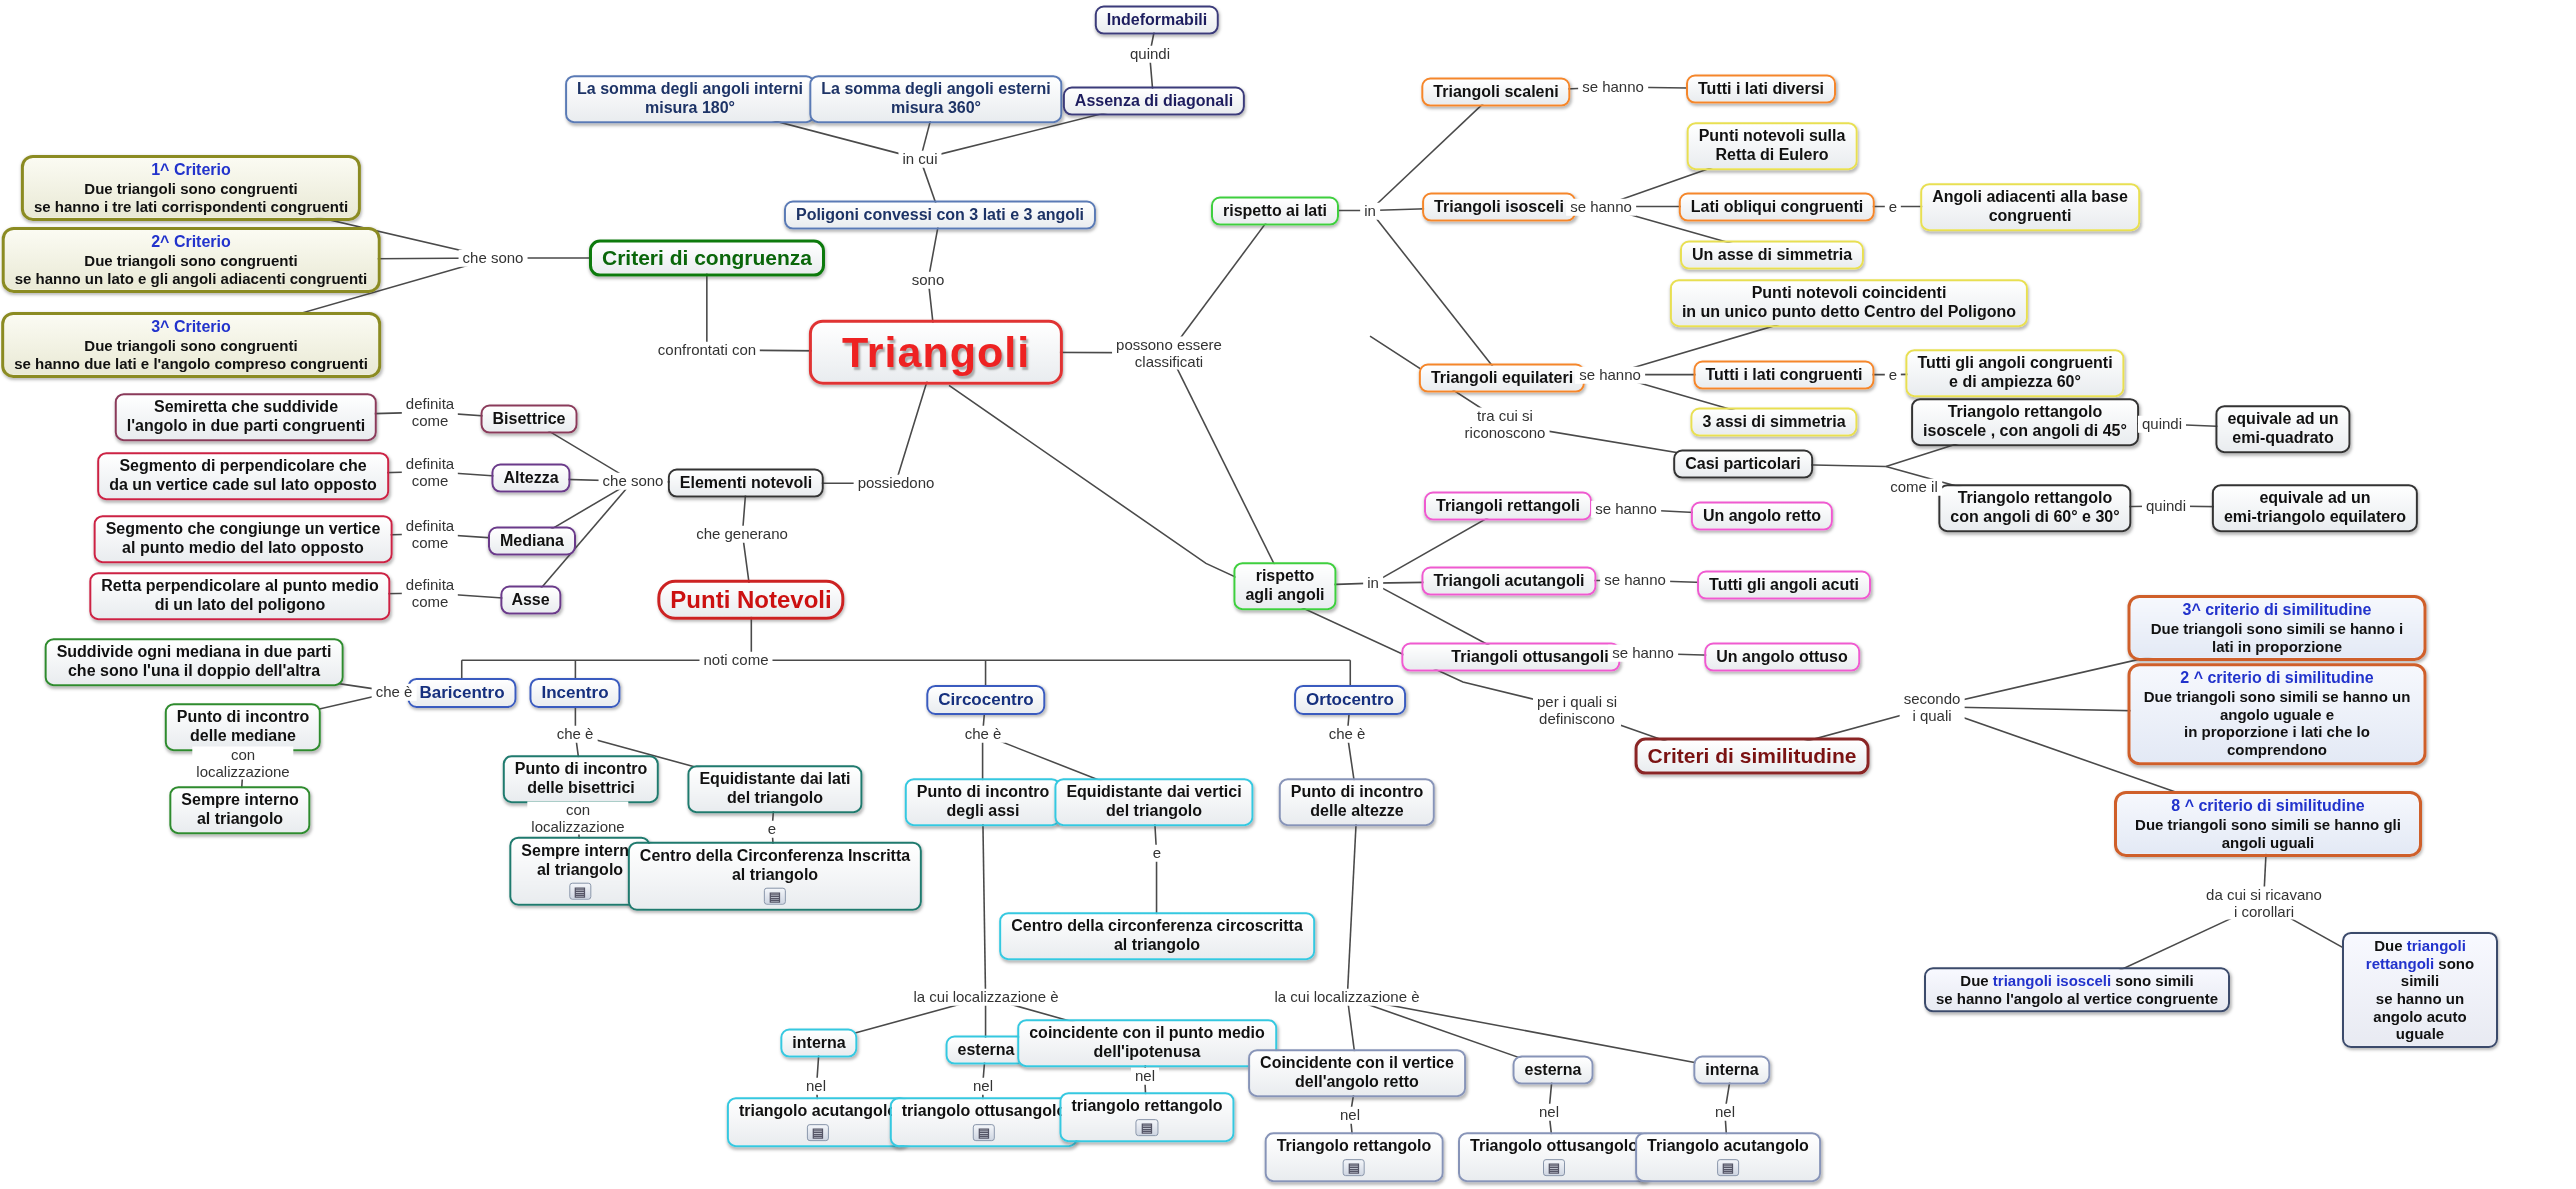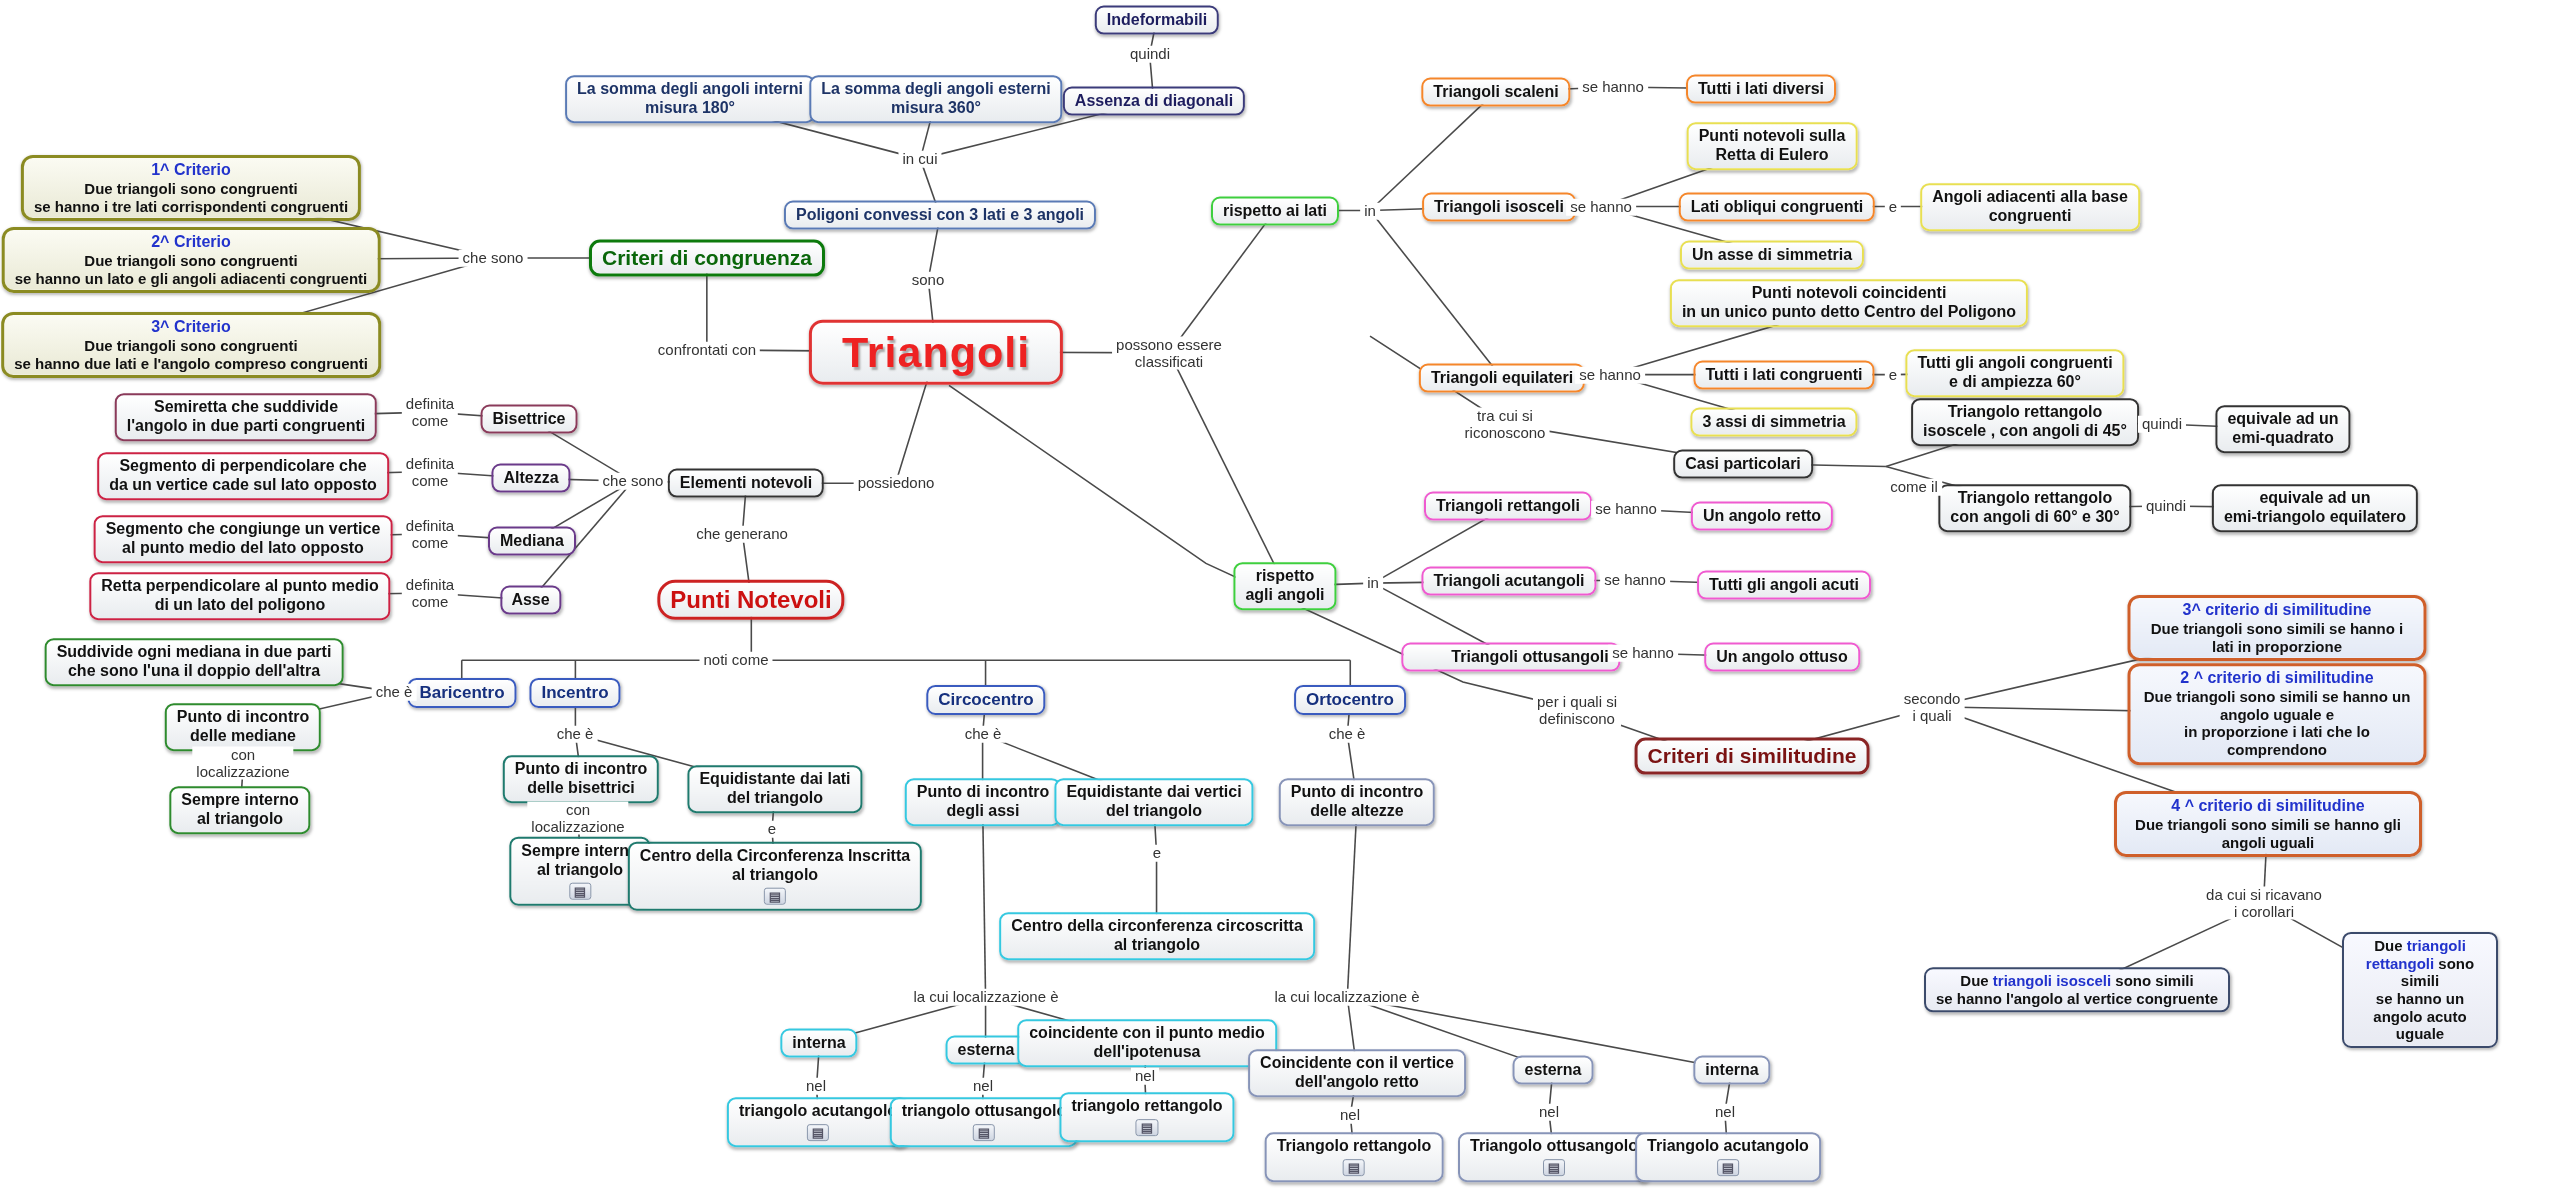--- a/index.html
+++ b/index.html
@@ -248,21 +248,21 @@
     <div class="node pink" style="left: 1508px; top: 506px;"><div class="node-text">Triangoli rettangoli</div></div>
     <div class="node pink" style="left: 1762px; top: 516px;"><div class="node-text">Un angolo retto</div></div>
     <div class="node pink" style="left: 1509px; top: 581px;"><div class="node-text">Triangoli acutangoli</div></div>
     <div class="node pink" style="left: 1784px; top: 585px;"><div class="node-text">Tutti gli angoli acuti</div></div>
     <div class="node pink" style="left: 1511px; top: 657px; padding-left: 48px;"><div class="node-text">Triangoli ottusangoli</div></div>
     <div class="node pink" style="left: 1782px; top: 657px;"><div class="node-text">Un angolo ottuso</div></div>
     <div class="node darkred-title" style="left: 1752px; top: 756px;"><div class="node-text">Criteri di similitudine</div></div>
     <div class="node sim" style="left: 2277px; top: 628px;"><div class="node-title">3^ criterio di similitudine</div><div class="node-text">Due triangoli sono simili se hanno i lati in proporzione</div></div>
     <div class="node sim" style="left: 2277px; top: 714px;"><div class="node-title">2 ^ criterio di similitudine</div><div class="node-text">Due triangoli sono simili se hanno un angolo uguale e
 in proporzione i lati che lo comprendono</div></div>
-    <div class="node sim" style="left: 2268px; top: 824px;"><div class="node-title">4 ^ criterio di similitudine</div><div class="node-text">Due triangoli sono simili se hanno gli angoli uguali</div></div>
+    <div class="node sim" style="left: 2268px; top: 824px;"><div class="node-title">8 ^ criterio di similitudine</div><div class="node-text">Due triangoli sono simili se hanno gli angoli uguali</div></div>
     <div class="node coroll" style="left: 2077px; top: 990px;"><div class="node-text"><span>Due </span><span class="hl">triangoli isosceli</span><span> sono simili
 se hanno l'angolo al vertice congruente</span></div></div>
     <div class="node coroll" style="left: 2420px; top: 990px;"><div class="node-text"><span>Due </span><span class="hl">triangoli rettangoli</span><span> sono simili
 se hanno un angolo acuto uguale</span></div></div>
     <div class="lbl " style="left: 1150px; top: 54px;"><div class="node-text">quindi</div></div>
     <div class="lbl " style="left: 920px; top: 159px;"><div class="node-text">in cui</div></div>
     <div class="lbl " style="left: 928px; top: 280px;"><div class="node-text">sono</div></div>
     <div class="lbl " style="left: 493px; top: 258px;"><div class="node-text">che sono</div></div>
     <div class="lbl " style="left: 707px; top: 350px;"><div class="node-text">confrontati con</div></div>
     <div class="lbl " style="left: 430px; top: 412px;"><div class="node-text">definita

